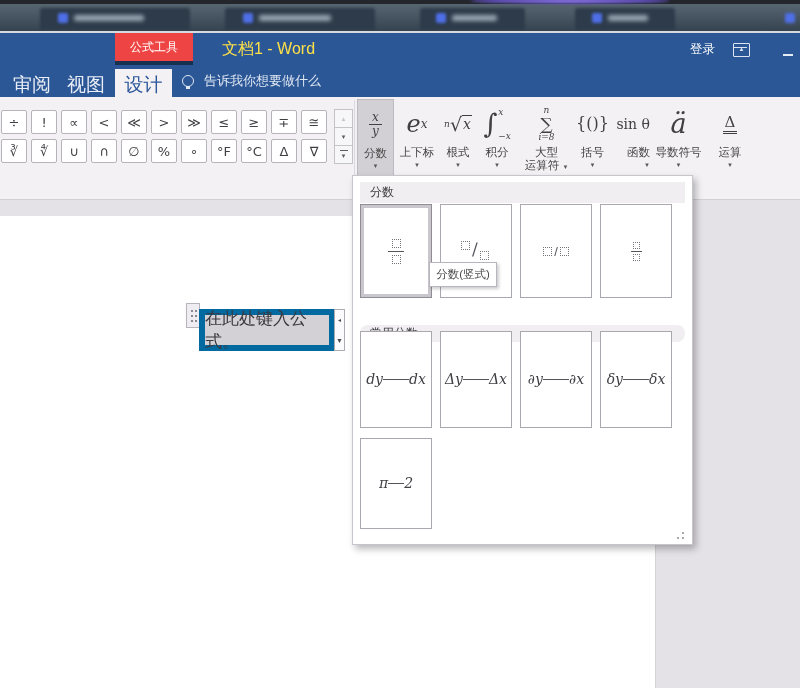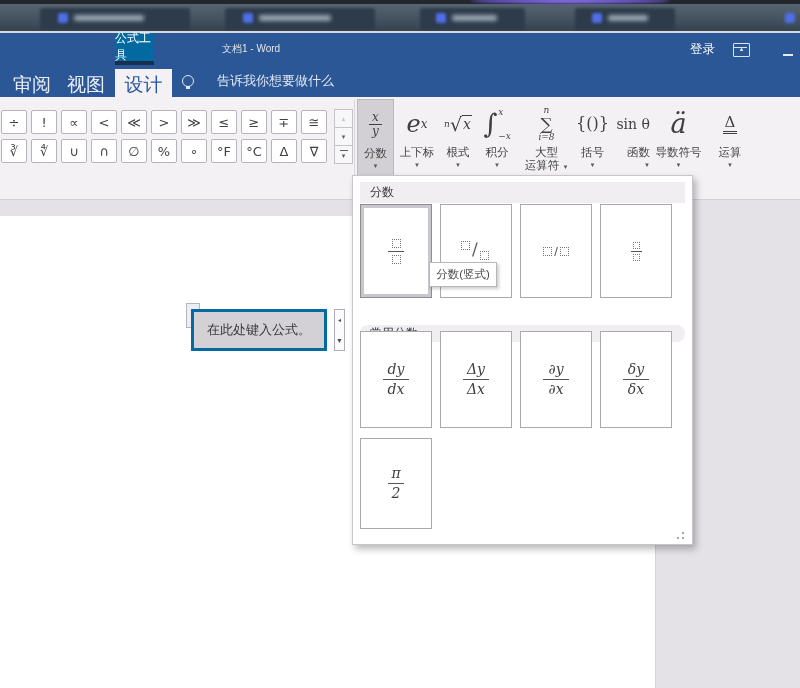--- a/index.html
+++ b/index.html
@@ -11,35 +11,35 @@
   .browser-bar{left:0;top:0;width:800px;height:33px;background:linear-gradient(#5c6a76,#33414f);overflow:hidden;}
   .browser-bar .topline{left:0;top:0;width:800px;height:4px;background:#23272c;}
   .browser-bar .purple{left:470px;top:-2px;width:200px;height:6px;background:radial-gradient(ellipse at center,#8d79e2 0%,#5b4bb0 60%,transparent 100%);filter:blur(1px);border-radius:50%;}
   .fake-tab{top:8px;height:22px;background:#2d3b4a;border-radius:3px 3px 0 0;filter:blur(1.6px);}
   .fake-fav{top:13px;width:10px;height:10px;background:#4f6fe8;border-radius:2px;filter:blur(1.4px);}
   .fake-txt{top:15px;height:6px;background:#9aa7b4;border-radius:2px;filter:blur(2px);}
   .browser-bottomline{left:0;top:31px;width:800px;height:2px;background:#d4dae0;}
 
   
   .title-bar{left:0;top:33px;width:800px;height:32px;background:#2b5797;}
-  .ctx-header{left:115px;top:0;width:39px;height:28px;background:#0369a1;border-bottom:4px solid #16314f;
+  .ctx-header{left:115px;top:0;width:78px;height:28px;background:#ef4444;border-bottom:4px solid #16314f;
               color:#fff;font-size:12px;display:flex;align-items:center;justify-content:center;}
-  .doc-title{left:0;top:0;width:100%;height:32px;color:#e5e5e5;font-size:10px;display:flex;align-items:center;}
+  .doc-title{left:0;top:0;width:100%;height:32px;color:#fde047;font-size:16px;display:flex;align-items:center;}
   .doc-title span{position:absolute;left:222px;}
   .signin{left:682px;top:0;height:32px;color:#fff;font-size:12.5px;display:flex;align-items:center;padding:0 8px;}
   .ribbonopt{left:733px;top:10px;width:15px;height:12px;border:1px solid #dbe4f0;border-radius:1px;
              display:flex;align-items:flex-start;justify-content:center;color:#dbe4f0;font-size:7px;line-height:9px;}
   .ribbonopt::before{content:"";position:absolute;left:0;top:3px;width:13px;height:1px;background:#dbe4f0;}
   .minimize{left:783px;top:21px;width:10px;height:2px;background:#e6ecf5;}
 
   
   .tab-row{left:0;top:65px;width:800px;height:32px;background:#2b5797;}
   .rtab{top:4px;height:32px;display:flex;align-items:center;justify-content:center;color:#e9eef6;font-size:19px;text-align:right;}
   .rtab.active{background:#f3f1f4;color:#2b579a;}
-  .tellme{left:182px;top:0;height:32px;display:flex;align-items:center;color:#dfe7f2;font-size:13px;gap:23px;}
+  .tellme{left:182px;top:0;height:32px;display:flex;align-items:center;color:#dfe7f2;font-size:13px;gap:10px;}
   .bulb{width:10px;height:10px;border:1.5px solid #dfe7f2;border-radius:50%;position:relative;}
   .bulb::after{content:"";position:absolute;left:2.5px;top:10px;width:4px;height:3px;background:#dfe7f2;}
 
   
   .ribbon{left:0;top:97px;width:800px;height:103px;background:#f3f1f4;border-bottom:1px solid #d2cfd6;box-sizing:border-box;}
   .symbtn{width:26px;height:24px;background:#fff;border:1px solid #b6b3ba;border-radius:2px;box-sizing:border-box;
           display:flex;align-items:center;justify-content:center;font-size:13px;color:#3f3f44;font-family:"DejaVu Sans",sans-serif;}
   .symrow{display:flex;gap:4px;left:1px;}
   .scrollcol{left:334px;top:13px;width:19px;}
   .sb{width:19px;height:19px;background:#f7f6f8;border:1px solid #c5c3c9;box-sizing:border-box;margin-top:-1px;
@@ -67,22 +67,22 @@
   .opdelta{font-size:15px;border-bottom:3px double #3f3f44;padding:0 2px;}
   .radx{font-style:italic;border-top:1px solid #3f3f44;padding:0 1px;}
 
   
   .page{left:0;top:216px;width:655px;height:472px;background:#fff;border-right:1px solid #d5d2d8;}
 
   
   .eq-handle{left:186px;top:303px;width:14px;height:25px;background:#efedf1;border:1px solid #b6b4ba;box-sizing:border-box;}
   .eq-dots{position:absolute;left:4px;top:6px;width:2px;height:2px;background:#8b8990;
            box-shadow:4px 0 #8b8990,0 5px #8b8990,4px 5px #8b8990,0 10px #8b8990,4px 10px #8b8990;}
-  .eq-body{left:191px;top:309px;width:136px;height:42px;background:#d3d0d6;border:3px solid #0369a1;box-sizing:border-box;
-           display:flex;align-items:center;justify-content:center;font-size:13px;color:#3a393d;}
+  .eq-body{left:199px;top:309px;width:136px;height:42px;background:#d3d0d6;border:6px solid #0369a1;box-sizing:border-box;
+           display:flex;align-items:center;justify-content:center;font-size:17px;color:#3a393d;}
   .eq-strip{left:334px;top:309px;width:11px;height:42px;background:#fbfafc;border:1px solid #aeacb2;box-sizing:border-box;
             display:flex;flex-direction:column;align-items:center;justify-content:space-between;padding:6px 0;}
   .eq-strip .l{font-size:6px;color:#4a4950;}
   .eq-strip .d{font-size:7px;color:#4a4950;}
 
   
   .panel{left:352px;top:175px;width:341px;height:370px;background:#fff;border:1px solid #c7c5cb;box-sizing:border-box;
          box-shadow:3px 4px 7px rgba(0,0,0,.28);}
   .sec-hdr{left:7px;width:325px;height:21px;background:#f0eef1;color:#3f3e42;font-size:12px;
            display:flex;align-items:center;padding-left:10px;box-sizing:border-box;}
@@ -92,21 +92,21 @@
   .ph{width:9px;height:9px;border:1px dotted #77757c;box-sizing:border-box;display:inline-block;}
   .ph.sm{width:7px;height:7px;}
   .tpl-stacked{display:flex;flex-direction:column;align-items:center;}
   .tpl-stacked .bar{width:16px;height:1px;background:#55535a;margin:3px 0;}
   .tpl-skew{position:relative;width:34px;height:26px;}
   .tpl-skew .ph{position:absolute;}
   .tpl-skew .sl{position:absolute;left:13px;top:1px;font-size:17px;color:#55535a;font-family:"DejaVu Serif",serif;}
   .tpl-linear{display:flex;align-items:center;gap:2px;font-size:13px;color:#55535a;}
   .tpl-small{display:flex;flex-direction:column;align-items:center;}
   .tpl-small .bar{width:11px;height:1px;background:#55535a;margin:2px 0;}
-  .cfrac{display:flex;flex-direction:column;align-items:center;font-family:"DejaVu Serif",serif;
+  .cfrac{display:flex;flex-direction:row;align-items:center;font-family:"DejaVu Serif",serif;
          font-style:italic;font-size:14px;color:#3f3f44;line-height:15px;}
   .cfrac .bar{height:1px;background:#55535a;margin:2px 0;width:26px;}
   .tooltip{left:76px;top:86px;width:66px;height:23px;background:#fff;border:1px solid #b8b6bc;
            box-shadow:2px 2px 3px rgba(0,0,0,.2);display:flex;align-items:center;justify-content:center;
            font-size:11.5px;color:#4a4a4c;white-space:nowrap;}
   .grip{right:8px;bottom:10px;width:2px;height:2px;background:#a9a7ad;
         box-shadow:-5px 5px #a9a7ad,0 5px #a9a7ad;}
 </style>
 </head>
 <body>

